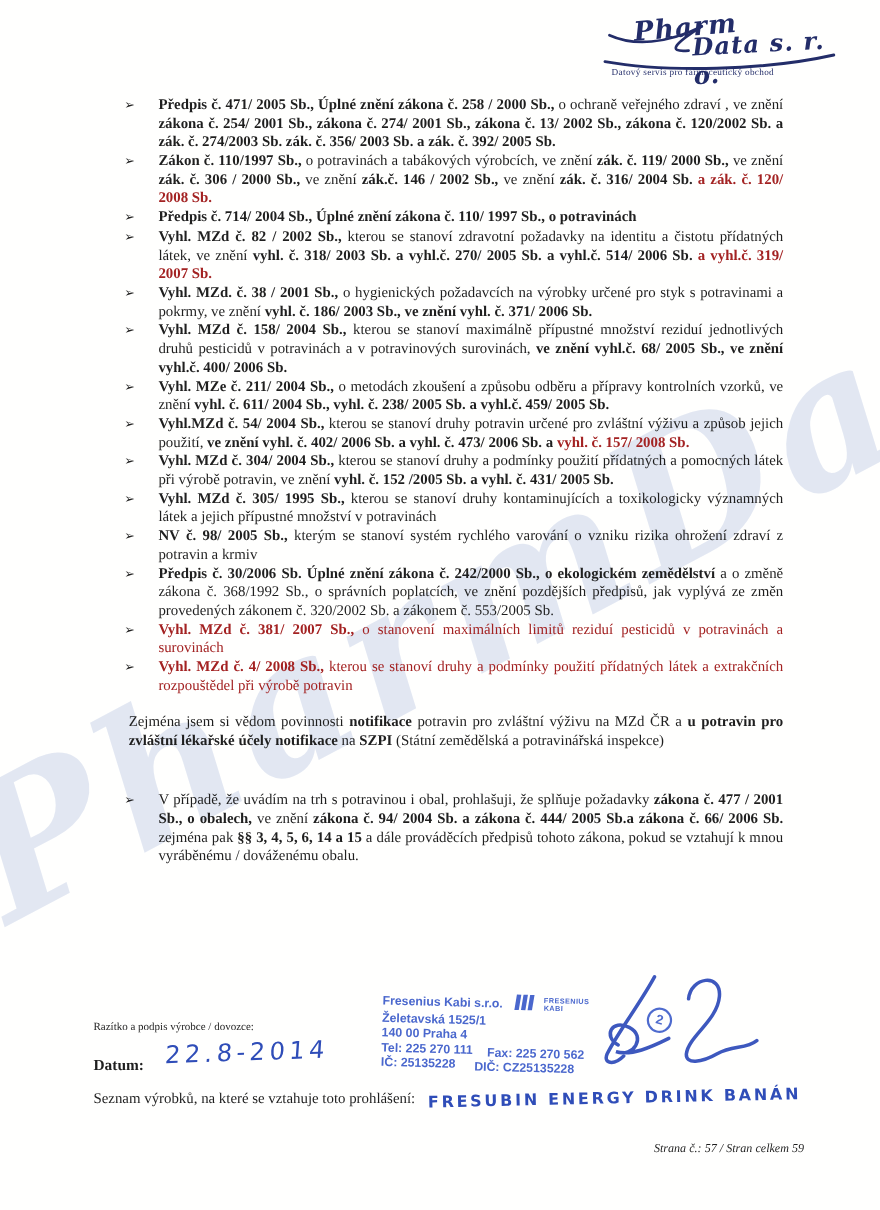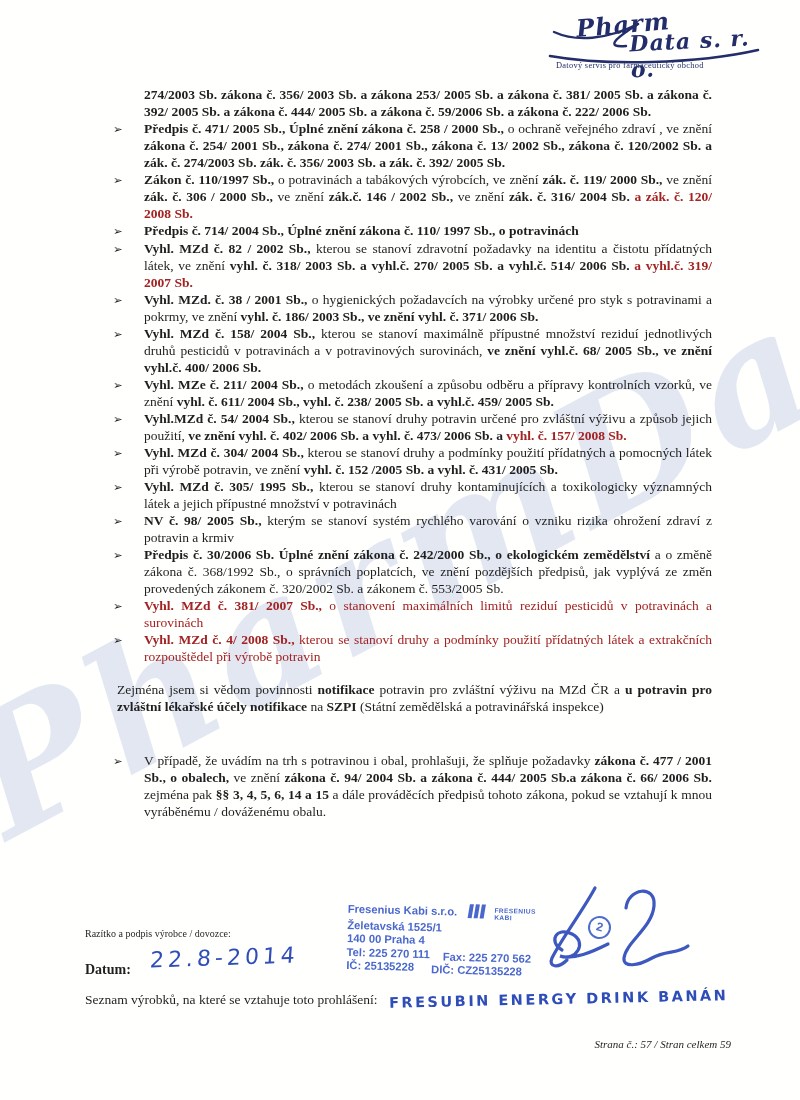--- a/index.html
+++ b/index.html
@@ -87,21 +87,20 @@
       <path d="M8,20 C30,30 60,28 92,12" stroke="#232d69" stroke-width="2.4" fill="none" stroke-linecap="round"></path>
       <path d="M92,12 C70,26 58,36 80,34" stroke="#232d69" stroke-width="2.4" fill="none" stroke-linecap="round"></path>
       <path d="M4,44 C60,54 150,52 212,38" stroke="#232d69" stroke-width="2.6" fill="none" stroke-linecap="round"></path>
     </svg>
     <span class="logo-word1">Pharm</span>
     <span class="logo-word2">Data s. r. o.</span>
     <div class="logo-tagline">Datový servis pro farmaceutický obchod</div>
   </div>
 
   <div class="doc-body">
-    <div class="intro"><span class="seg-b">274/2003 Sb.  zákona č. 356/ 2003 Sb. a zákona 253/ 2005 Sb. a zákona č. 381/ 2005 Sb. a zákona č. 392/ 2005 Sb. a zákona č. 444/ 2005 Sb. a zákona č. 59/2006 Sb. a zákona č. 222/ 2006 Sb.</span></div>
 
     <div id="bullet-list">
     <div class="bullet">
       <span class="marker">➢</span>
       <span class="btext"><span class="seg-b">Předpis č. 471/ 2005 Sb., Úplné znění zákona č. 258 / 2000 Sb.,</span><span class="seg-n"> o ochraně veřejného zdraví , ve znění </span><span class="seg-b">zákona č. 254/ 2001 Sb., zákona č. 274/ 2001 Sb., zákona č. 13/ 2002 Sb., zákona č. 120/2002 Sb. a zák. č. 274/2003 Sb.  zák. č. 356/ 2003 Sb. a zák. č. 392/ 2005 Sb.</span></span>
     </div>
 
     <div class="bullet">
       <span class="marker">➢</span>
       <span class="btext"><span class="seg-b">Zákon č. 110/1997 Sb.,</span><span class="seg-n"> o potravinách a tabákových výrobcích, ve znění </span><span class="seg-b">zák. č. 119/ 2000 Sb.,</span><span class="seg-n"> ve znění </span><span class="seg-b">zák. č. 306 / 2000 Sb.,</span><span class="seg-n"> ve znění </span><span class="seg-b">zák.č. 146 / 2002 Sb.,</span><span class="seg-n"> ve znění </span><span class="seg-b">zák. č. 316/ 2004 Sb.</span><span class="seg-rb"> a zák. č. 120/ 2008 Sb.</span></span>

